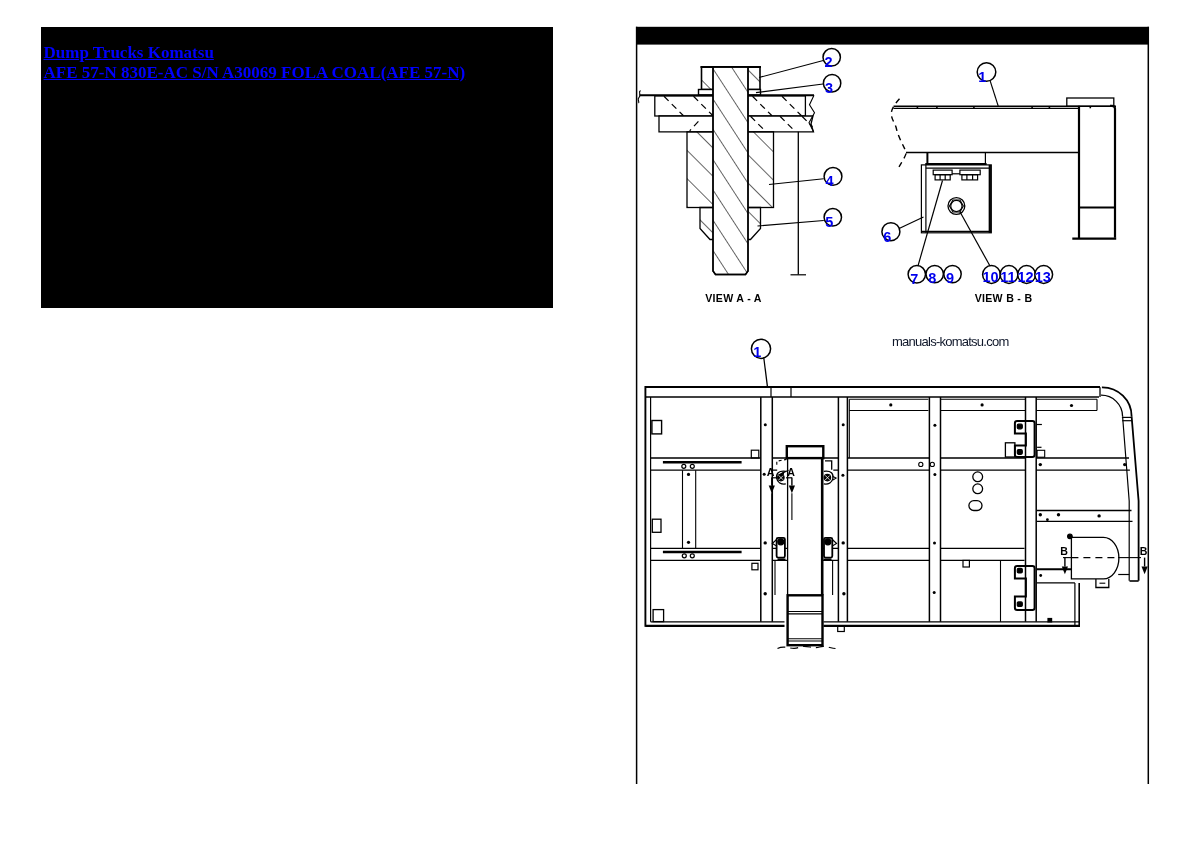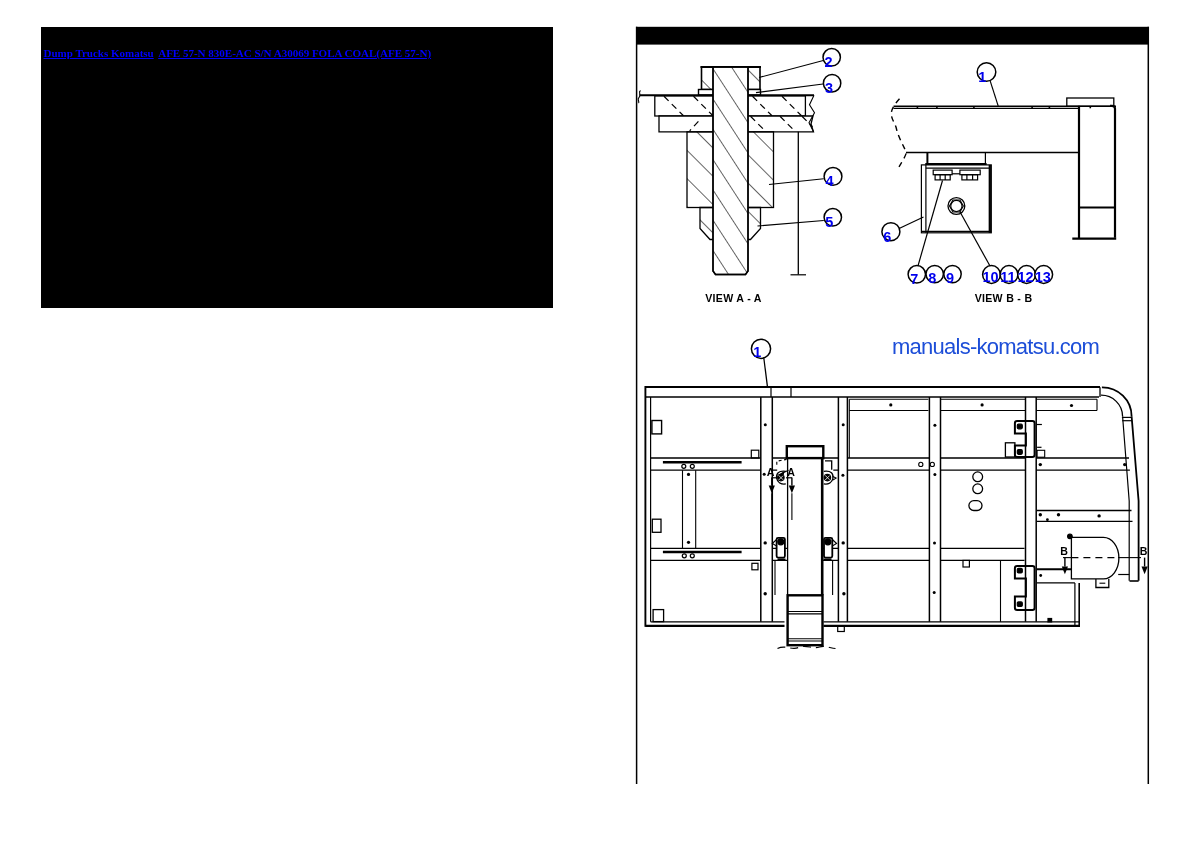--- a/index.html
+++ b/index.html
@@ -1,20 +1,20 @@
 <!DOCTYPE html>
 <html><head>
 <meta charset="utf-8">
 <style>
 html,body{margin:0;padding:0;width:1190px;height:842px;background:#fff;overflow:hidden}
 body{position:relative;font-family:"Liberation Sans",sans-serif}
 #blackbox{position:absolute;left:41px;top:27px;width:512px;height:281px;background:#000}
-#blackbox .lnk{font-family:"Liberation Serif",serif;font-weight:bold;font-size:11px;color:#0000fe;text-decoration:underline;white-space:nowrap}
+#blackbox .lnk{font-family:"Liberation Serif",serif;font-weight:bold;font-size:17px;color:#0000fe;text-decoration:underline;white-space:nowrap}
 #blackbox .row{position:absolute;left:2.5px;top:16px}
-#mk{position:absolute;left:892px;top:334px;width:260px;font-size:22px;color:#1d4ed8;letter-spacing:-0.75px}
+#mk{position:absolute;left:892px;top:334px;width:260px;font-size:13px;color:#0f172a;letter-spacing:-0.75px}
 svg{position:absolute;left:0;top:0}
 </style>
 </head>
 <body>
 <div id="blackbox">
     <div class="row"><span class="lnk">Dump Trucks Komatsu</span> <span class="lnk">AFE 57-N 830E-AC S/N A30069 FOLA COAL(AFE 57-N)</span></div>
   </div>
 <div id="mk">manuals-komatsu.com</div>
 <svg width="1190" height="842" viewBox="0 0 1190 842">
 <defs>

